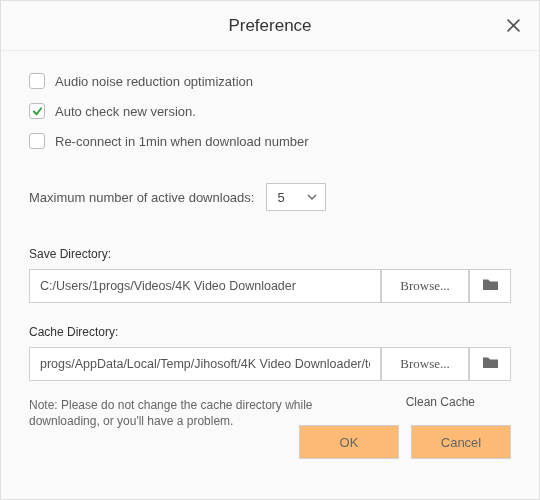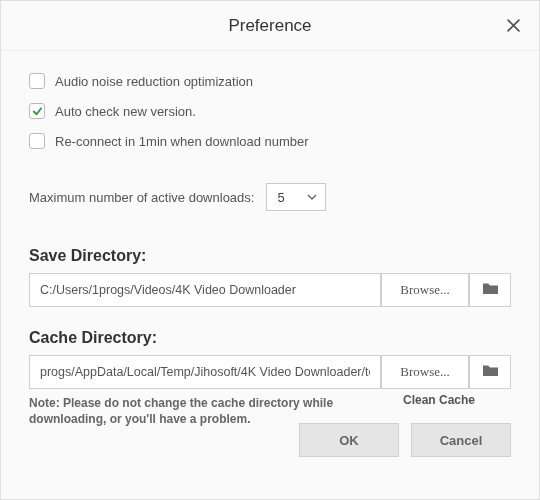--- a/index.html
+++ b/index.html
@@ -79,22 +79,22 @@
     align-items: center;
     padding: 0 8px 0 10px;
     font-size: 13px;
     color: #444;
     cursor: pointer;
     justify-content: space-between;
   }
   .select .chevron svg { display:block; }
 
   .section-label {
-    font-size: 16px;
-    font-weight: 700;
+    font-size: 12px;
+    font-weight: 400;
     color: #333;
     margin-top: 36px;
     margin-bottom: 8px;
   }
   .section-label.second { margin-top: 22px; }
 
   .path-row {
     display: flex;
     align-items: stretch;
   }
@@ -127,21 +127,21 @@
     height: 34px;
     border: 1px solid #d0d0d0;
     background: #fff;
     display: flex;
     align-items: center;
     justify-content: center;
     cursor: pointer;
     color: #666;
   }
 
-  .footer-wrap { position: relative; margin-top: 4px; height: 70px; font-weight: bold; }
+  .footer-wrap { position: relative; margin-top: 14px; height: 70px; }
   .note {
     font-size: 12px;
     color: #666;
     width: 310px;
     line-height: 1.35;
     padding-top: 2px;
   }
   .clean-cache {
     position: absolute;
     right: 36px;
@@ -154,21 +154,21 @@
     position: absolute;
     right: 0;
     bottom: 6px;
     display: flex;
     gap: 12px;
   }
   .btn {
     width: 100px;
     height: 34px;
     border: 1px solid #d0d0d0;
-    background: #e5e5e5;
+    background: #fdba74;
     font-size: 13px;
     color: #666;
     cursor: pointer;
     display: flex;
     align-items: center;
     justify-content: center;
   }
 </style>
 </head>
 <body>

